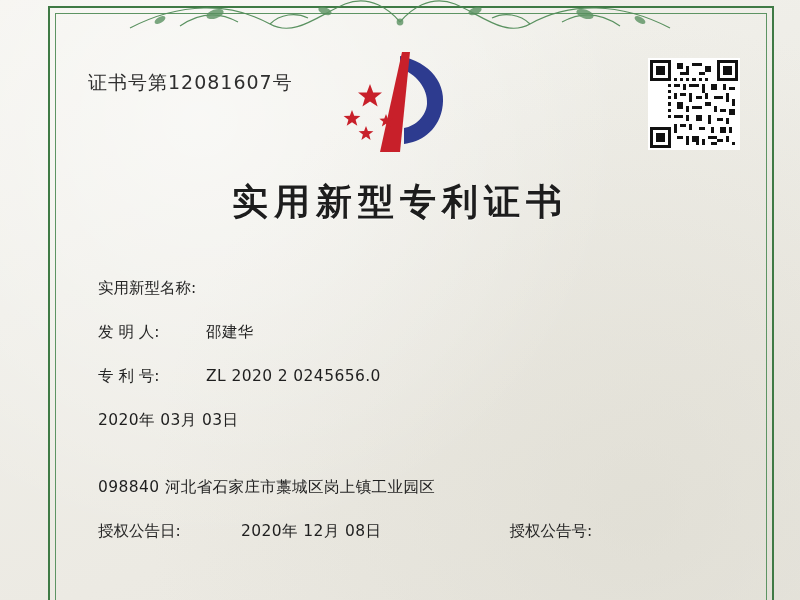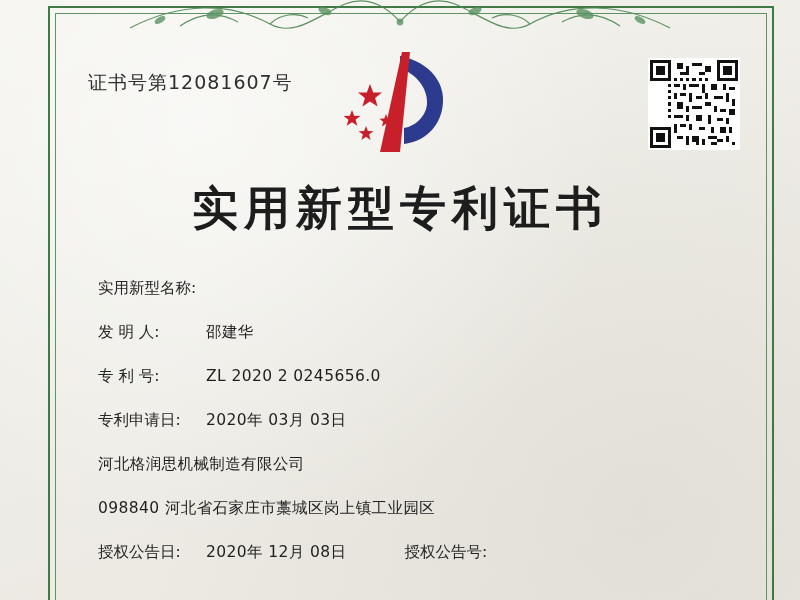--- a/index.html
+++ b/index.html
@@ -98,21 +98,21 @@
 
   
   .main-title {
     position: absolute;
     left: 0;
     right: 0;
     top: 178px;
     text-align: center;
     font-family: "DejaVu Serif", "Liberation Serif", serif;
     font-weight: bold;
-    font-size: 46px;
+    font-size: 36px;
     letter-spacing: 6px;
     color: #1d1d1d;
     text-shadow: 0 1px 0 rgba(255,255,255,0.6);
   }
 
   
   .fields {
     position: absolute;
     left: 98px;
     top: 278px;
@@ -131,20 +131,21 @@
     flex: 0 0 108px;
     letter-spacing: 0px;
     color: #262626;
   }
   .field-value {
     letter-spacing: 0.4px;
     color: #1f1f1f;
   }
   .field-row.last {
     margin-bottom: 0;
+    gap: 35px;
   }
   .inline-gap {
     display: inline-block;
     width: 58px;
   }
   .field-label2 {
     letter-spacing: 0px;
     margin-right: 6px;
   }
 </style>
@@ -301,26 +302,24 @@
       <span class="field-label">发  明  人:</span>
       <span class="field-value">邵建华</span>
     </div>
 
     <div class="field-row">
       <span class="field-label">专  利  号:</span>
       <span class="field-value">ZL 2020 2 0245656.0</span>
     </div>
 
     <div class="field-row">
-      <span class="field-label">专利申请日:</span>
       <span class="field-value">2020年 03月 03日</span>
     </div>
 
     <div class="field-row">
-      <span class="field-value">河北格润思机械制造有限公司</span>
     </div>
 
     <div class="field-row">
       <span class="field-value">098840 河北省石家庄市藁城区岗上镇工业园区</span>
     </div>
 
     <div class="field-row last">
       <span class="field-label">授权公告日:</span>
       <span class="field-value">2020年 12月 08日</span>
       <span class="inline-gap"></span>

